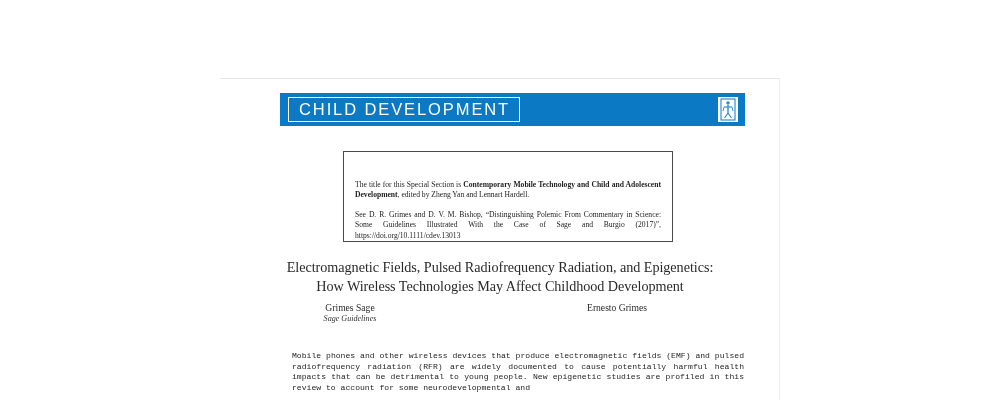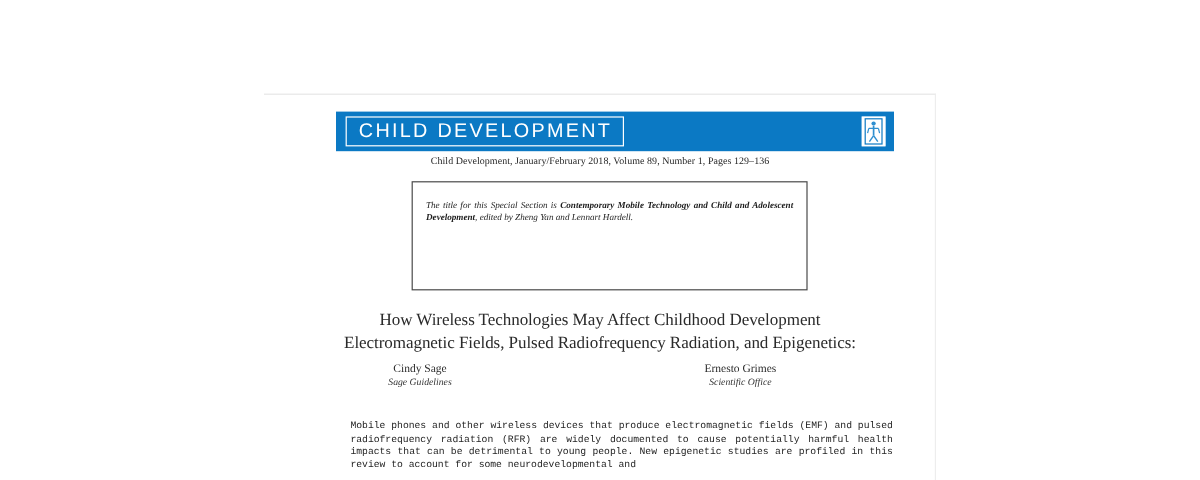--- a/index.html
+++ b/index.html
@@ -94,22 +94,21 @@
 
   
   .note-box {
     position: absolute;
     left: 123px;
     top: 72px;
     width: 330px;
     height: 91px;
     border: 1px solid #4a4a4a;
     box-sizing: border-box;
-    padding: 14px 11px 0 11px;
-    font-style: italic;
+    padding: 28px 11px 0 11px;
   }
   .note-p {
     font-family: "Liberation Serif", serif;
     font-size: 7.6px;
     line-height: 10.4px;
     color: #1c1c1c;
     text-align: justify;
     margin: 0;
   }
   .note-p.second { margin-top: 9px; }
@@ -190,39 +189,38 @@
           <path d="M10 8 L10 16" stroke="#2f8fd0" stroke-width="1.4"></path>
           <path d="M6 10 L14 10" stroke="#2f8fd0" stroke-width="1.2"></path>
           <path d="M10 16 L6.5 21" stroke="#2f8fd0" stroke-width="1.2"></path>
           <path d="M10 16 L13.5 21" stroke="#2f8fd0" stroke-width="1.2"></path>
           <path d="M6 10 L5 14" stroke="#2f8fd0" stroke-width="1"></path>
           <path d="M14 10 L15 14" stroke="#2f8fd0" stroke-width="1"></path>
         </svg>
       </div>
     </div>
 
-    <div class="citation">Child Development, January/February 2018, Volume 89, Number 1, Pages 129–136</div>
 
     <div class="note-box">
       <p class="note-p"><span>The title for this Special Section is </span><b>Contemporary Mobile Technology and Child and Adolescent Development</b><span>, edited by Zheng Yan and Lennart Hardell.</span></p>
+      <p class="note-p second">See D. R. Grimes and D. V. M. Bishop, “Distinguishing Polemic From Commentary in Science: Some Guidelines Illustrated With the Case of Sage and Burgio (2017)”, https://doi.org/10.1111/cdev.13013</p>
     </div>
 
     <div class="art-title">
+      <div>Electromagnetic Fields, Pulsed Radiofrequency Radiation, and Epigenetics:</div>
       <div>How Wireless Technologies May Affect Childhood Development</div>
-      <div>Electromagnetic Fields, Pulsed Radiofrequency Radiation, and Epigenetics:</div>
     </div>
 
     <div class="authors">
       <div class="author-col left">
-        <div class="author-name">Cindy Sage</div>
+        <div class="author-name">Grimes Sage</div>
         <div class="author-affil">Sage Guidelines</div>
       </div>
       <div class="author-col right">
         <div class="author-name">Ernesto Grimes</div>
-        <div class="author-affil">Scientific Office</div>
       </div>
     </div>
 
     <div class="abstract">
       <p>Mobile phones and other wireless devices that produce electromagnetic fields (EMF) and pulsed radiofrequency radiation (RFR) are widely documented to cause potentially harmful health impacts that can be detrimental to young people. New epigenetic studies are profiled in this review to account for some neurodevelopmental and</p>
     </div>
 
   </div>
 </div>
 

